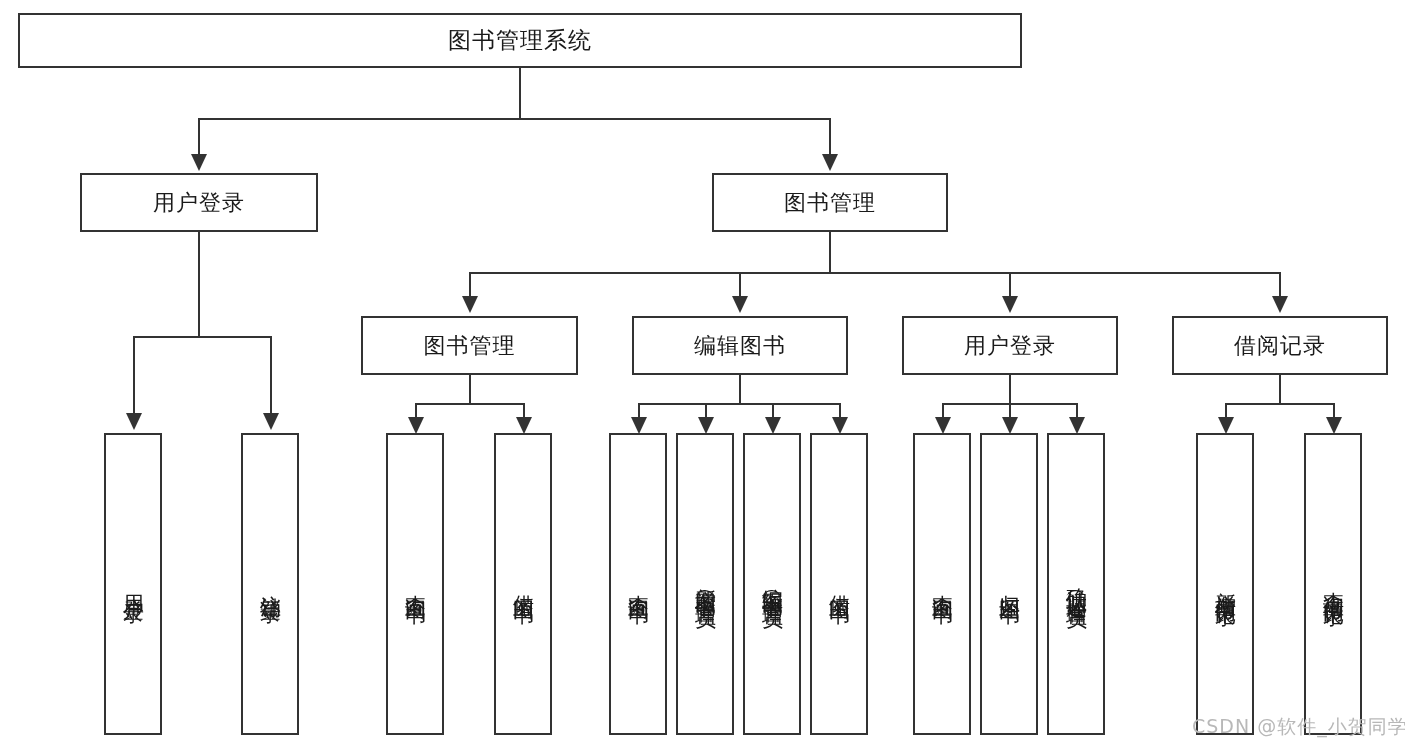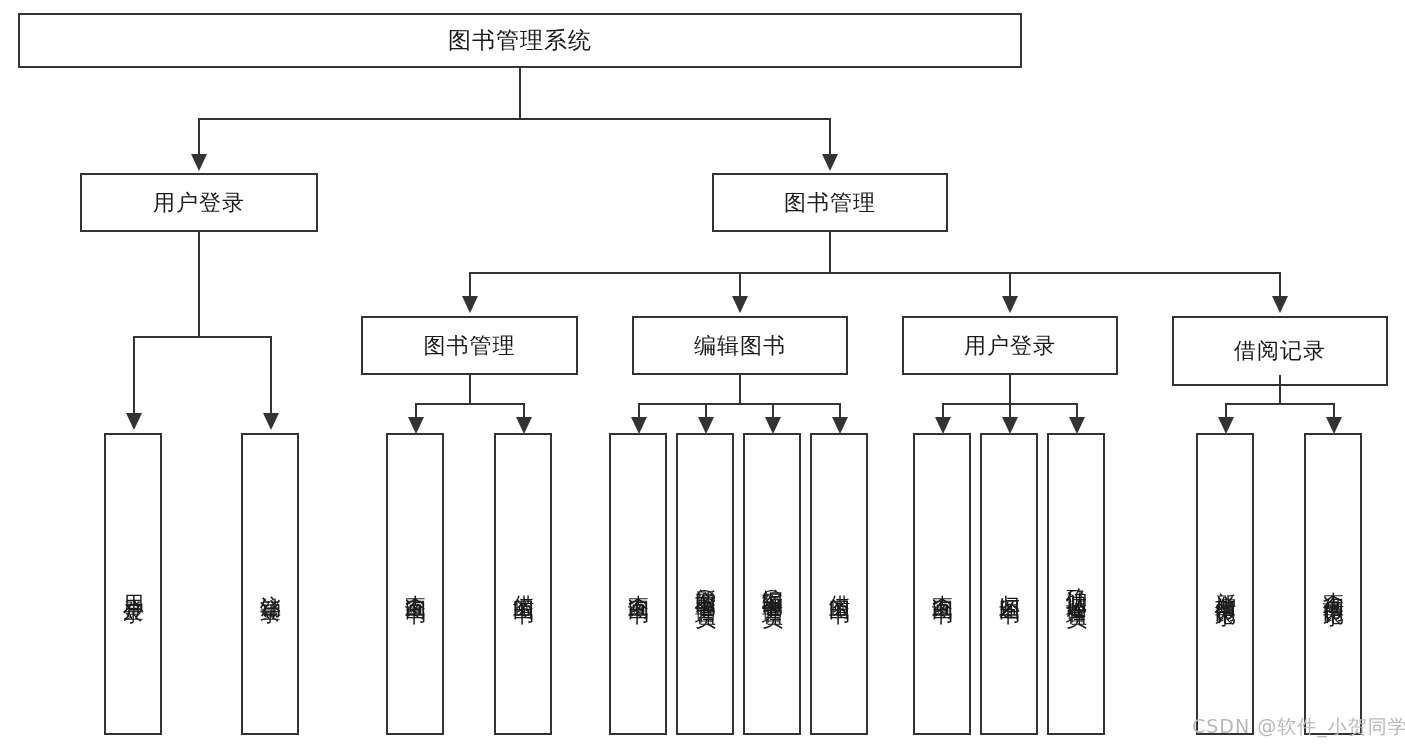--- a/index.html
+++ b/index.html
@@ -111,21 +111,21 @@
 
   <div class="node horiz" style="left:361px;top:316px;width:217px;height:59px;">
     <span>图书管理</span>
   </div>
   <div class="node horiz" style="left:632px;top:316px;width:216px;height:59px;">
     <span>编辑图书</span>
   </div>
   <div class="node horiz" style="left:902px;top:316px;width:216px;height:59px;">
     <span>用户登录</span>
   </div>
-  <div class="node horiz" style="left:1172px;top:316px;width:216px;height:70px;">
+  <div class="node horiz" style="left:1172px;top:316px;width:216px;height:59px;">
     <span>借阅记录</span>
   </div>
 
   <div class="line vline" style="left:469px;top:375px;width:2px;height:28px;"></div>
   <div class="line hline" style="left:415px;top:403px;width:110px;height:2px;"></div>
   <div class="line vline" style="left:415px;top:403px;width:2px;height:16px;"></div>
   <div class="line vline" style="left:523px;top:403px;width:2px;height:16px;"></div>
   <div class="arrow" style="left:408px;top:417px;"></div>
   <div class="arrow" style="left:516px;top:417px;"></div>
 

